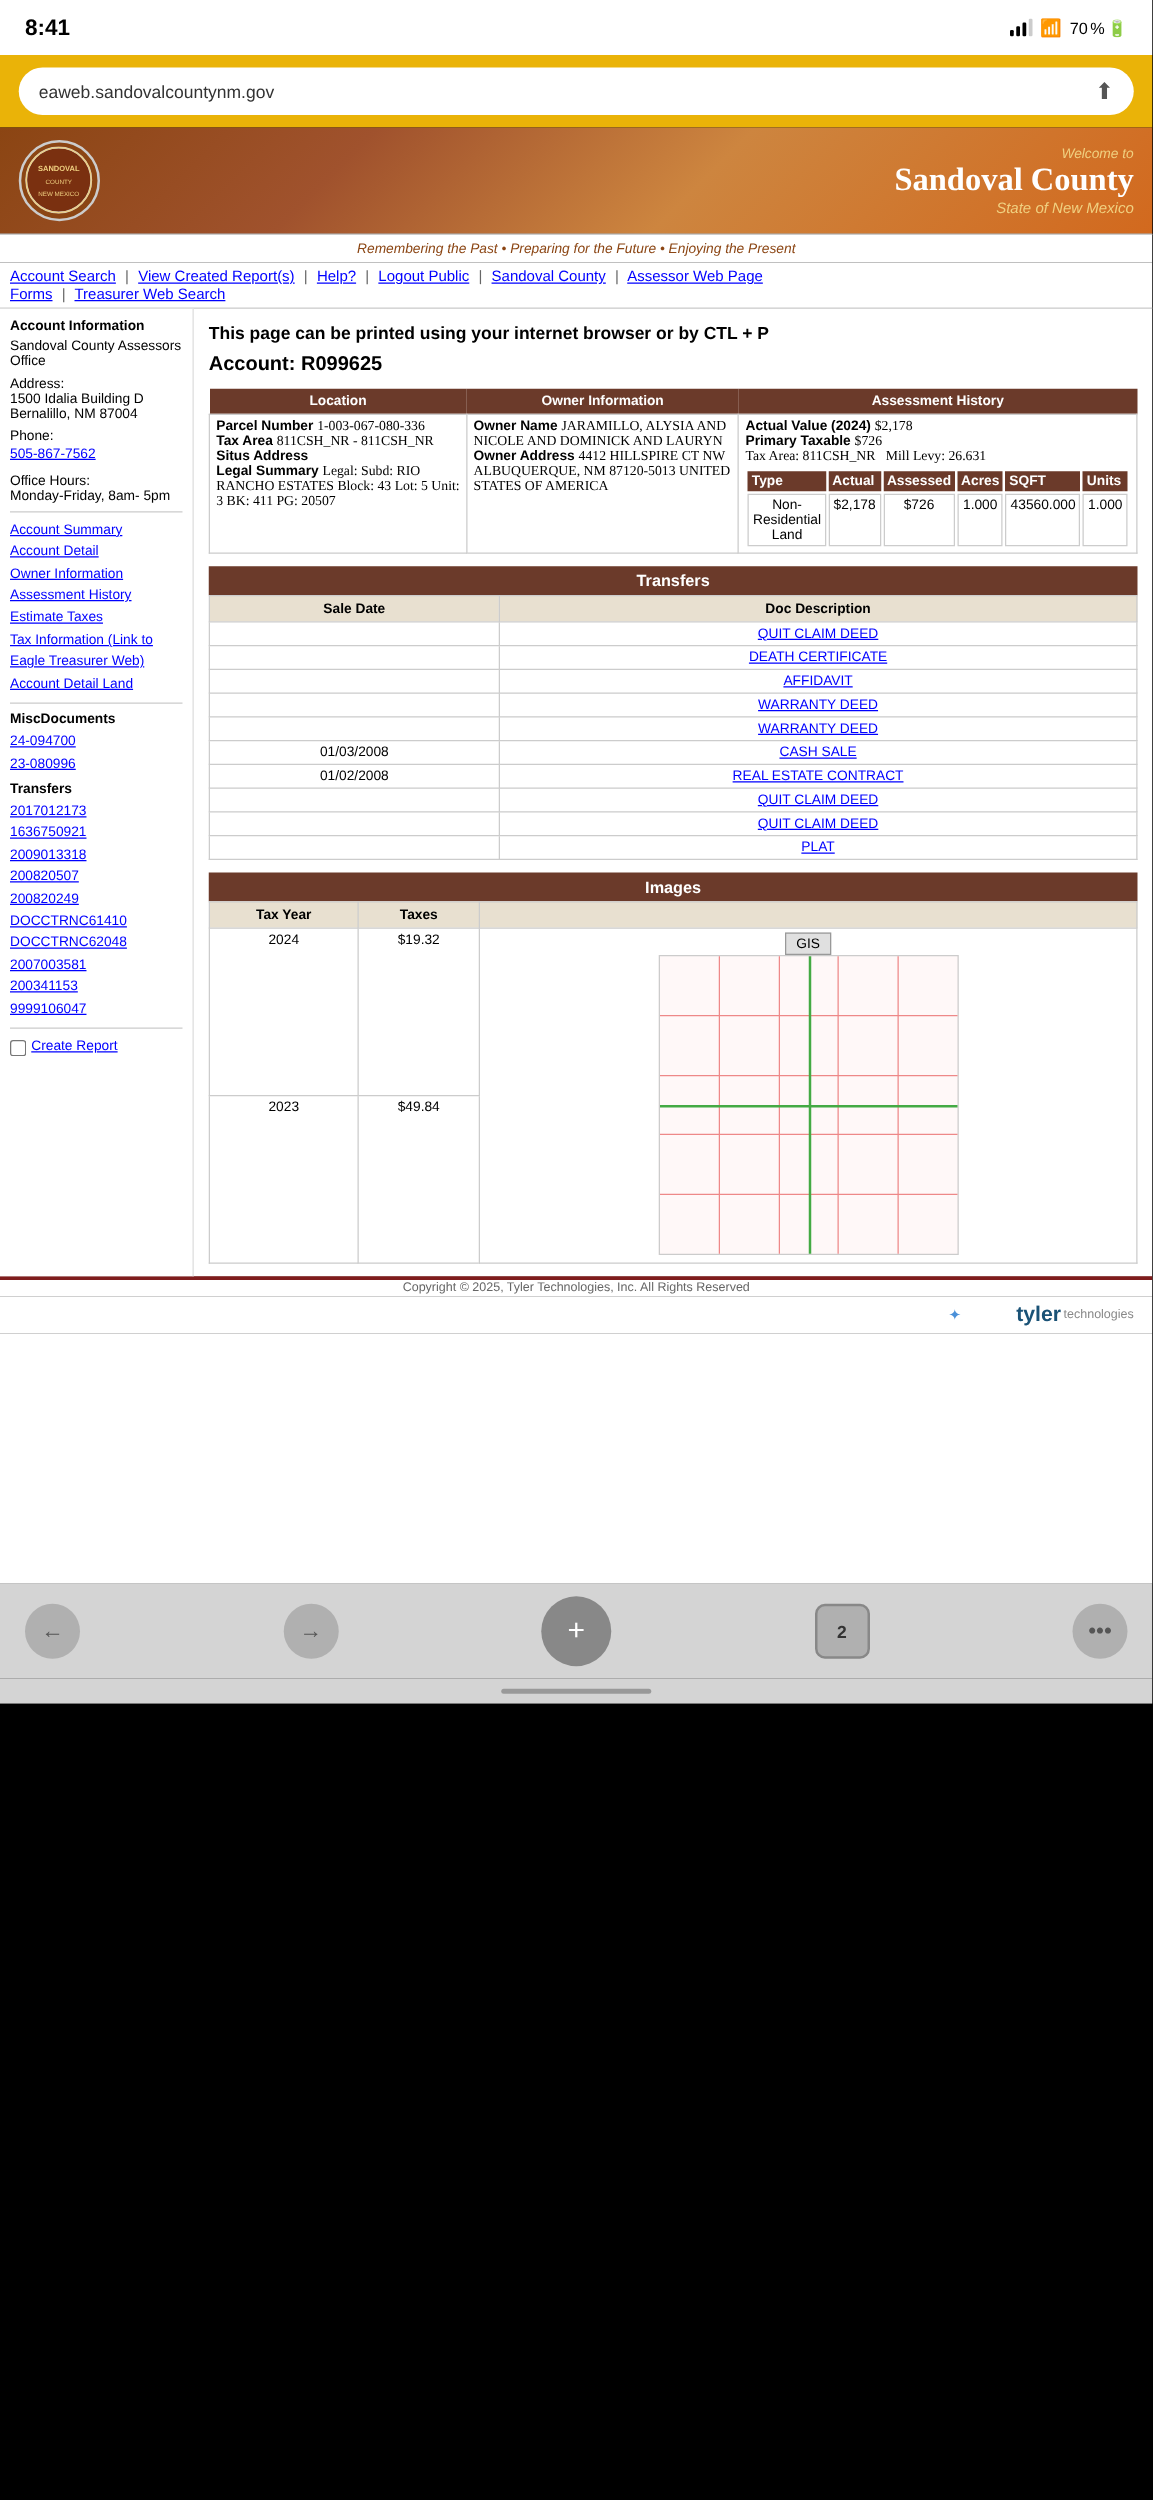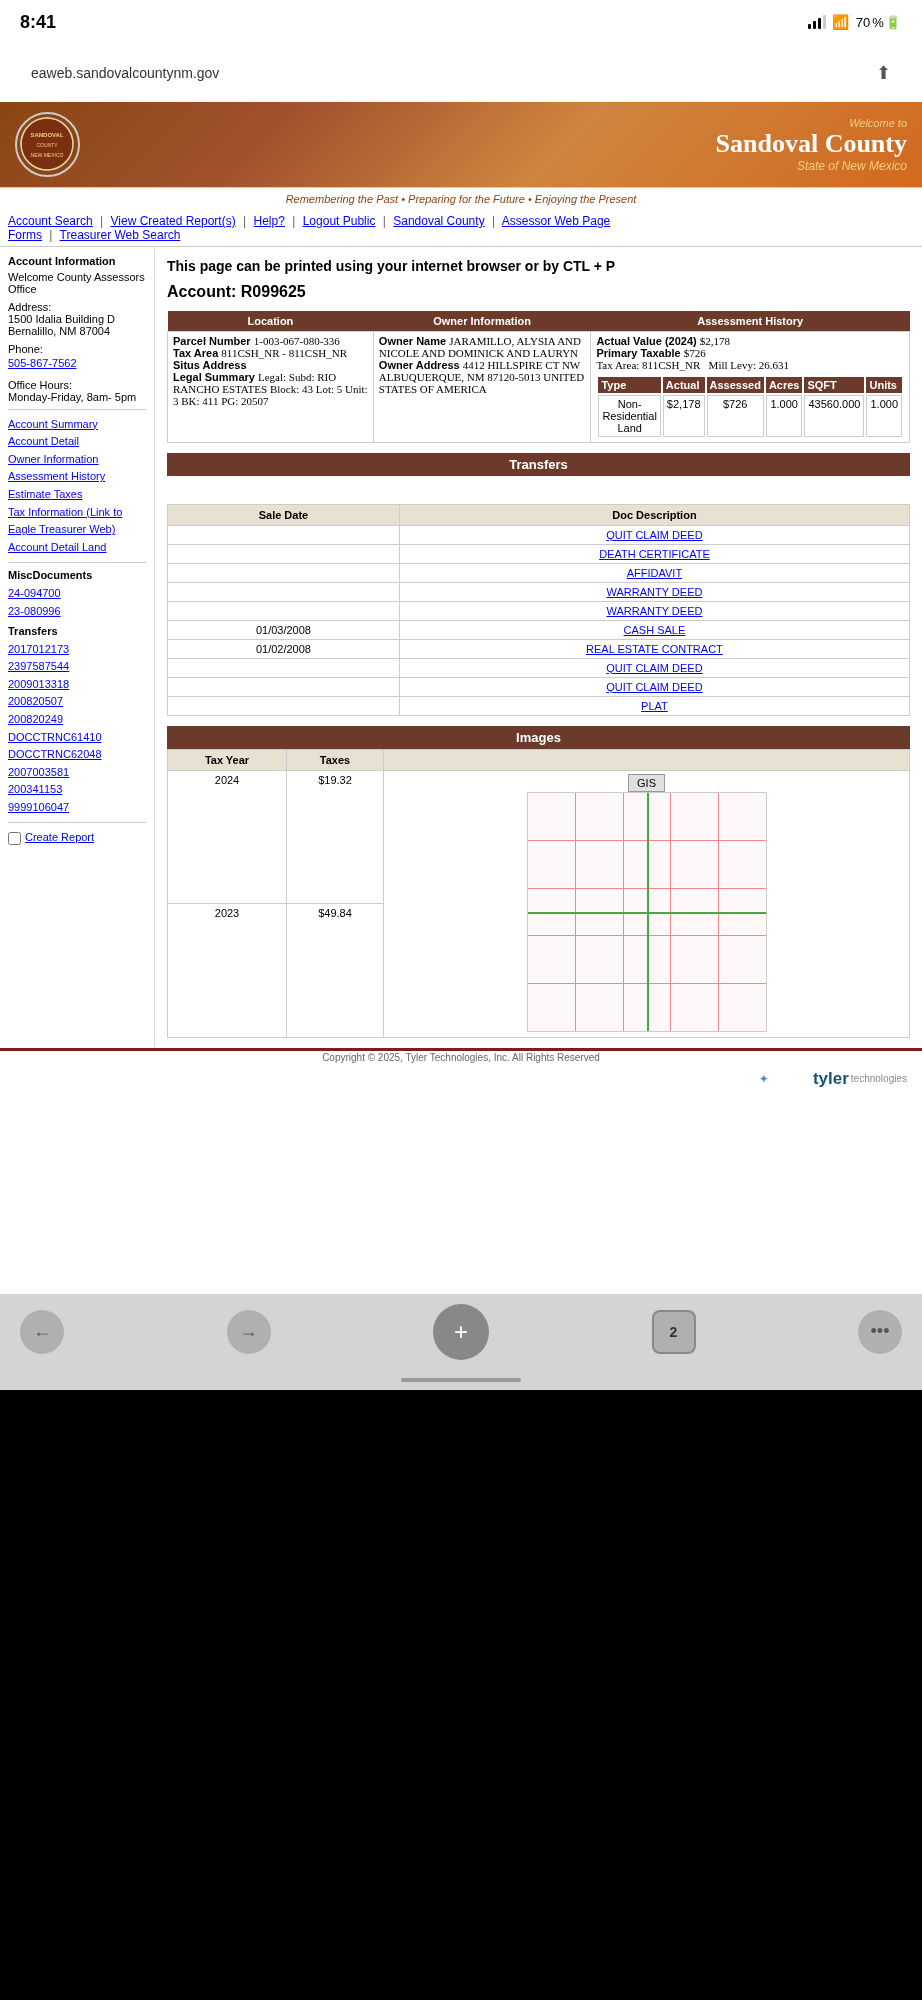--- a/index.html
+++ b/index.html
@@ -17,21 +17,21 @@
     }
     .status-time { font-size: 18px; font-weight: 600; color: #000; }
     .status-icons { display: flex; align-items: center; gap: 6px; }
     .signal-bars { display: flex; align-items: flex-end; gap: 2px; }
     .signal-bar { background: #000; border-radius: 1px; }
     .wifi-icon { font-size: 14px; color: #000; }
     .battery { display: flex; align-items: center; gap: 2px; font-size: 13px; font-weight: 500; }
 
     
     .browser-bar {
-      background: #ffffff;
+      background: #eab308;
       padding: 10px 15px;
       display: flex;
       align-items: center;
       gap: 10px;
     }
     .url-bar {
       flex: 1;
       background: #fff;
       border-radius: 20px;
       padding: 8px 16px;
@@ -187,21 +187,20 @@
       padding: 4px;
       font-weight: bold;
       font-size: 13px;
       margin-bottom: 0;
     }
     .transfers-table {
       width: 100%;
       border-collapse: collapse;
       font-size: 11px;
       margin-bottom: 10px;
-      margin-top: 28px;
     }
     .transfers-table th {
       background: #e8e0d0;
       padding: 4px 6px;
       text-align: center;
       font-weight: bold;
       border: 1px solid #ccc;
     }
     .transfers-table td {
       padding: 3px 6px;
@@ -421,21 +420,21 @@
   <br>
   <a>Forms</a>
   <span class="sep">|</span>
   <a>Treasurer Web Search</a>
 </div>
 
 <div class="main-content">
 
   <div class="sidebar">
     <div class="sidebar-section-title">Account Information</div>
-    <div class="info-value">Welcome County Assessors Office</div>
+    <div class="info-value">Sandoval County Assessors Office</div>
     <div class="info-label mt4">Address:</div>
     <div class="info-value">1500 Idalia Building D</div>
     <div class="info-value">Bernalillo, NM 87004</div>
     <div class="info-label mt4">Phone:</div>
     <a>505-867-7562</a>
     <div class="info-label mt4">Office Hours:</div>
     <div class="info-value">Monday-Friday, 8am- 5pm</div>
     <hr class="sidebar-divider">
     <a>Account Summary</a>
     <a>Account Detail</a>
@@ -443,21 +442,21 @@
     <a>Assessment History</a>
     <a>Estimate Taxes</a>
     <a>Tax Information (Link to Eagle Treasurer Web)</a>
     <a>Account Detail Land</a>
     <hr class="sidebar-divider">
     <div class="sidebar-section-title">MiscDocuments</div>
     <a>24-094700</a>
     <a>23-080996</a>
     <div class="sidebar-section-title mt4">Transfers</div>
     <a>2017012173</a>
-    <a>2397587544</a>
+    <a>1636750921</a>
     <a>2009013318</a>
     <a>200820507</a>
     <a>200820249</a>
     <a>DOCCTRNC61410</a>
     <a>DOCCTRNC62048</a>
     <a>2007003581</a>
     <a>200341153</a>
     <a>9999106047</a>
     <hr class="sidebar-divider">
     <div style="display:flex;align-items:center;gap:4px;">

